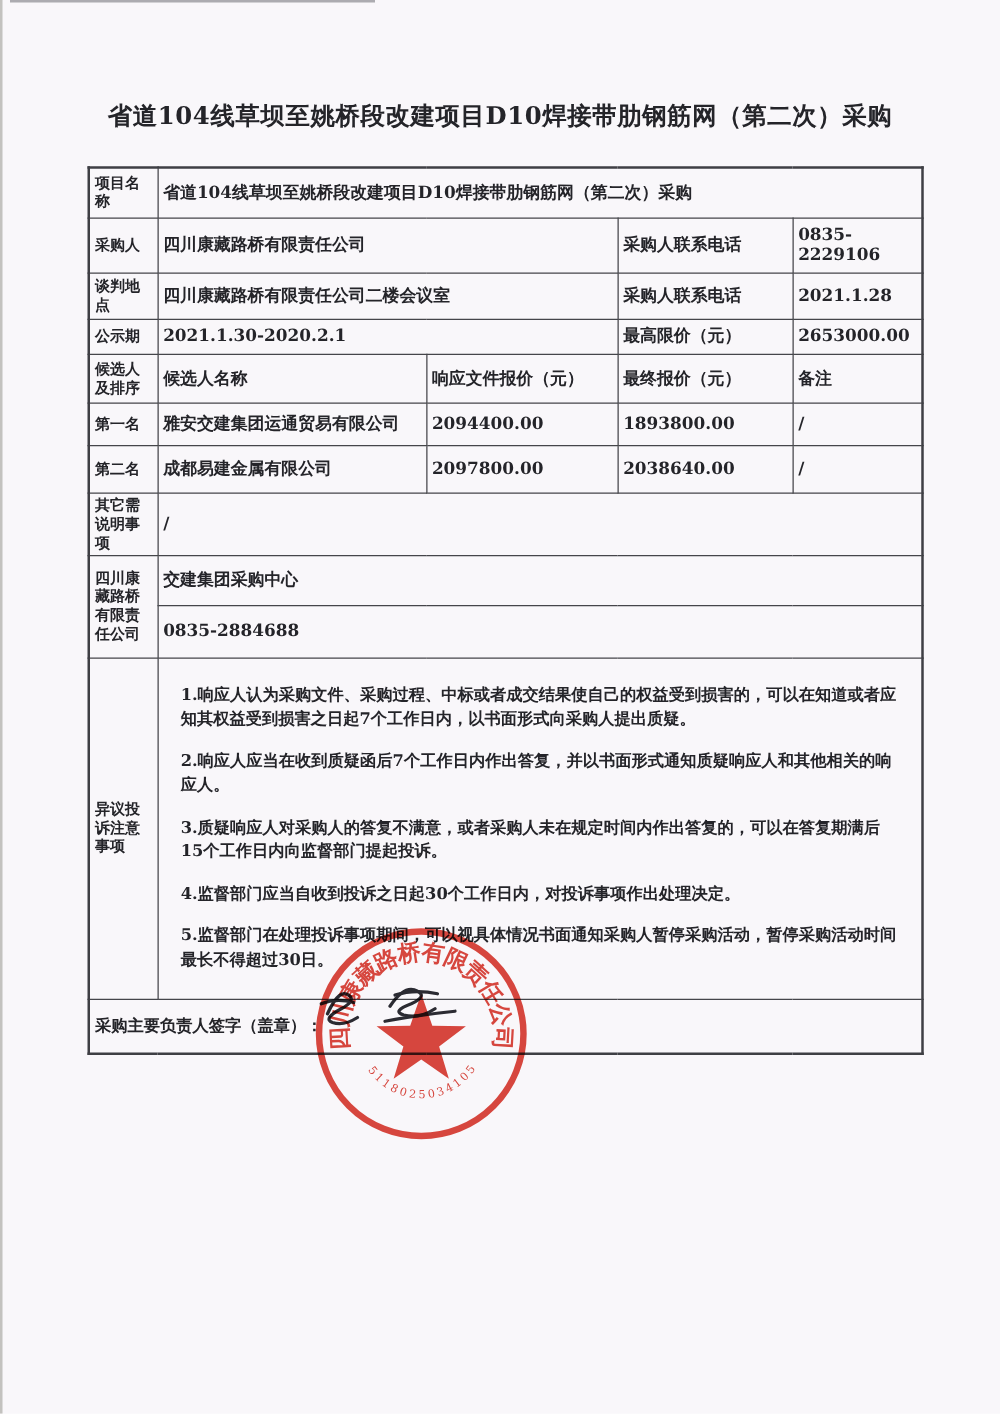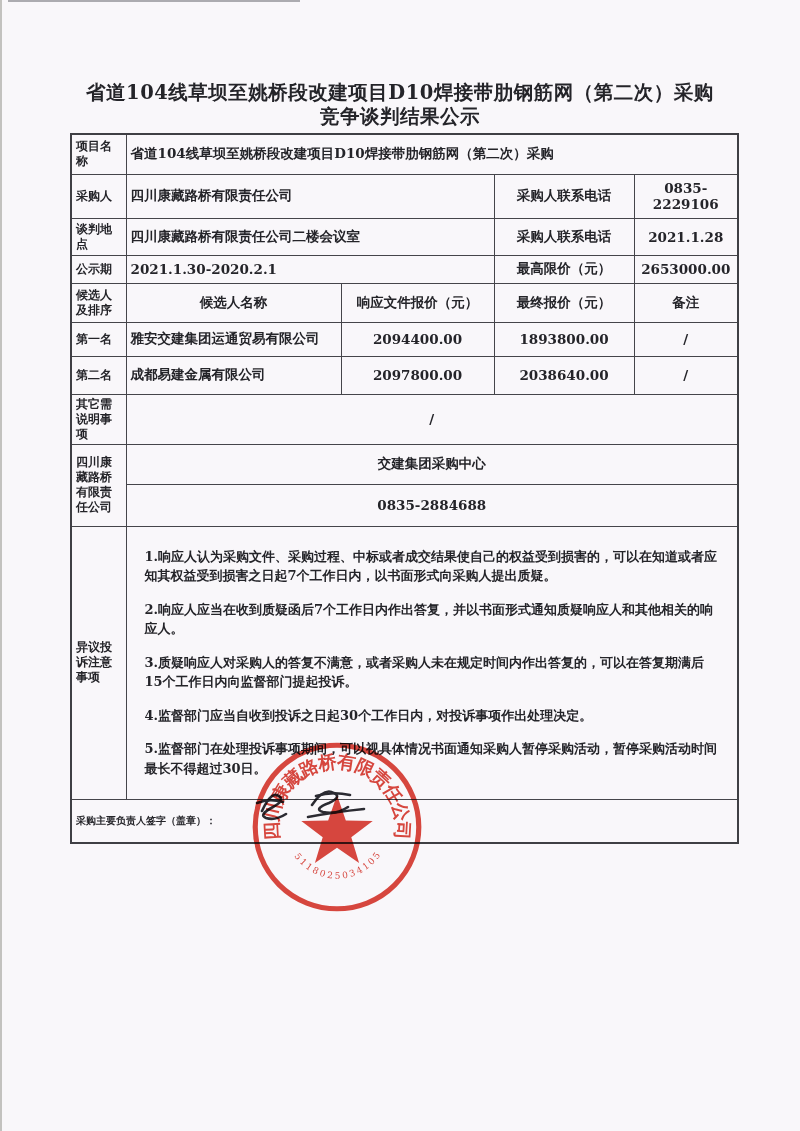--- a/index.html
+++ b/index.html
@@ -32,24 +32,24 @@
   }
   .doc td {
     border:1.6px solid #45454a;
     vertical-align:middle;
     padding:2px 4px;
     overflow:hidden;
     font-weight:bold;
   }
   .lab { font-size:12px; line-height:15px; padding:2px 1px 2px 2px; word-break:break-all; }
   .val { padding-left:7px; }
-  .c   { text-align:center; }
+  .c   { }
   .notice { font-size:13px; line-height:19.5px; padding:8px 12px 8px 6px; }
   .notice-line { margin:14px; }
-  .sig-cell { font-size:10px; padding-left:4px;border-radius:17px; }
+  .sig-cell { font-size:13px; padding-left:4px;border-radius:17px; }
 
   
   .seal-svg {
     position:absolute; left:243px; top:733px; width:188px; height:188px;
     opacity:.93; mix-blend-mode:multiply; pointer-events:none;
   }
   .sign-svg {
     position:absolute; left:248px; top:780px; width:132px; height:60px;
     mix-blend-mode:multiply; pointer-events:none;
   }
@@ -57,21 +57,20 @@
 </head>
 <body>
 
 <div class="page">
 
   <div class="edge-left"></div>
   <div class="edge-top"></div>
 
   <div class="title">
     <div>省道104线草坝至姚桥段改建项目D10焊接带肋钢筋网（第二次）采购</div>
-    <div>竞争谈判结果公示</div>
   </div>
 
   <table class="doc">
     <colgroup>
       <col style="width:55px">
         <col style="width:215px">
         <col style="width:153px">
         <col style="width:140px">
         <col style="width:104px">
     </colgroup>

